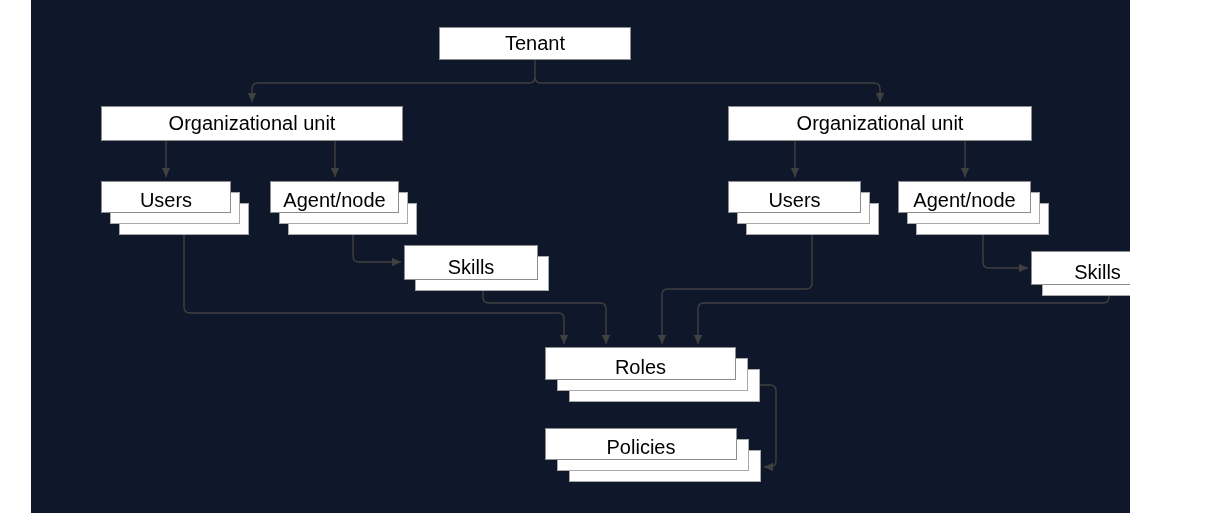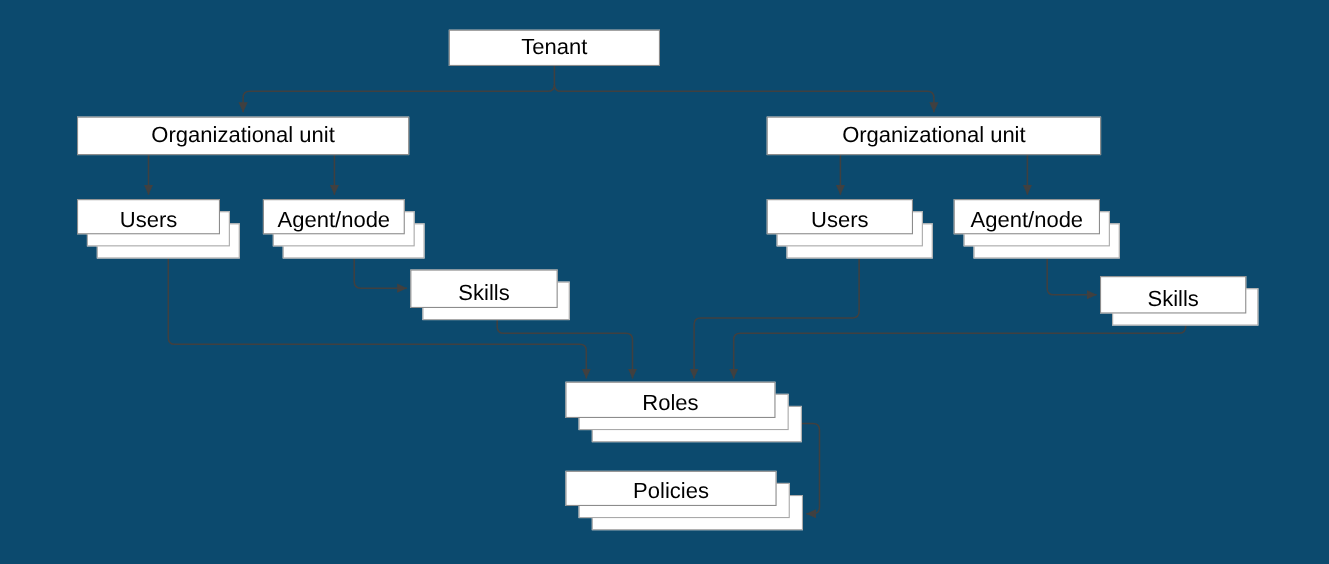--- a/index.html
+++ b/index.html
@@ -1,21 +1,22 @@
 <!DOCTYPE html>
 <html><head>
 <meta charset="utf-8">
 <style>
   html,body{margin:0;padding:0;background:#ffffff;}
   .canvas{
     position:relative;
-    width:1208px;height:513px;
-    background:#0c4a6e;
+    width:1099px;height:513px;
+    background:#0f172a;
     font-family:"Liberation Sans", sans-serif;
     overflow:hidden;
+    margin-left:31px;
   }
   svg.edges{position:absolute;left:0;top:0;}
   .node,.stack{position:absolute;}
   
   .node{
     background:#ffffff;
     border:1.3px solid #8c8c8c;
     display:flex;align-items:center;justify-content:center;
     box-sizing:border-box;
     font-size:20px;color:#000000;

